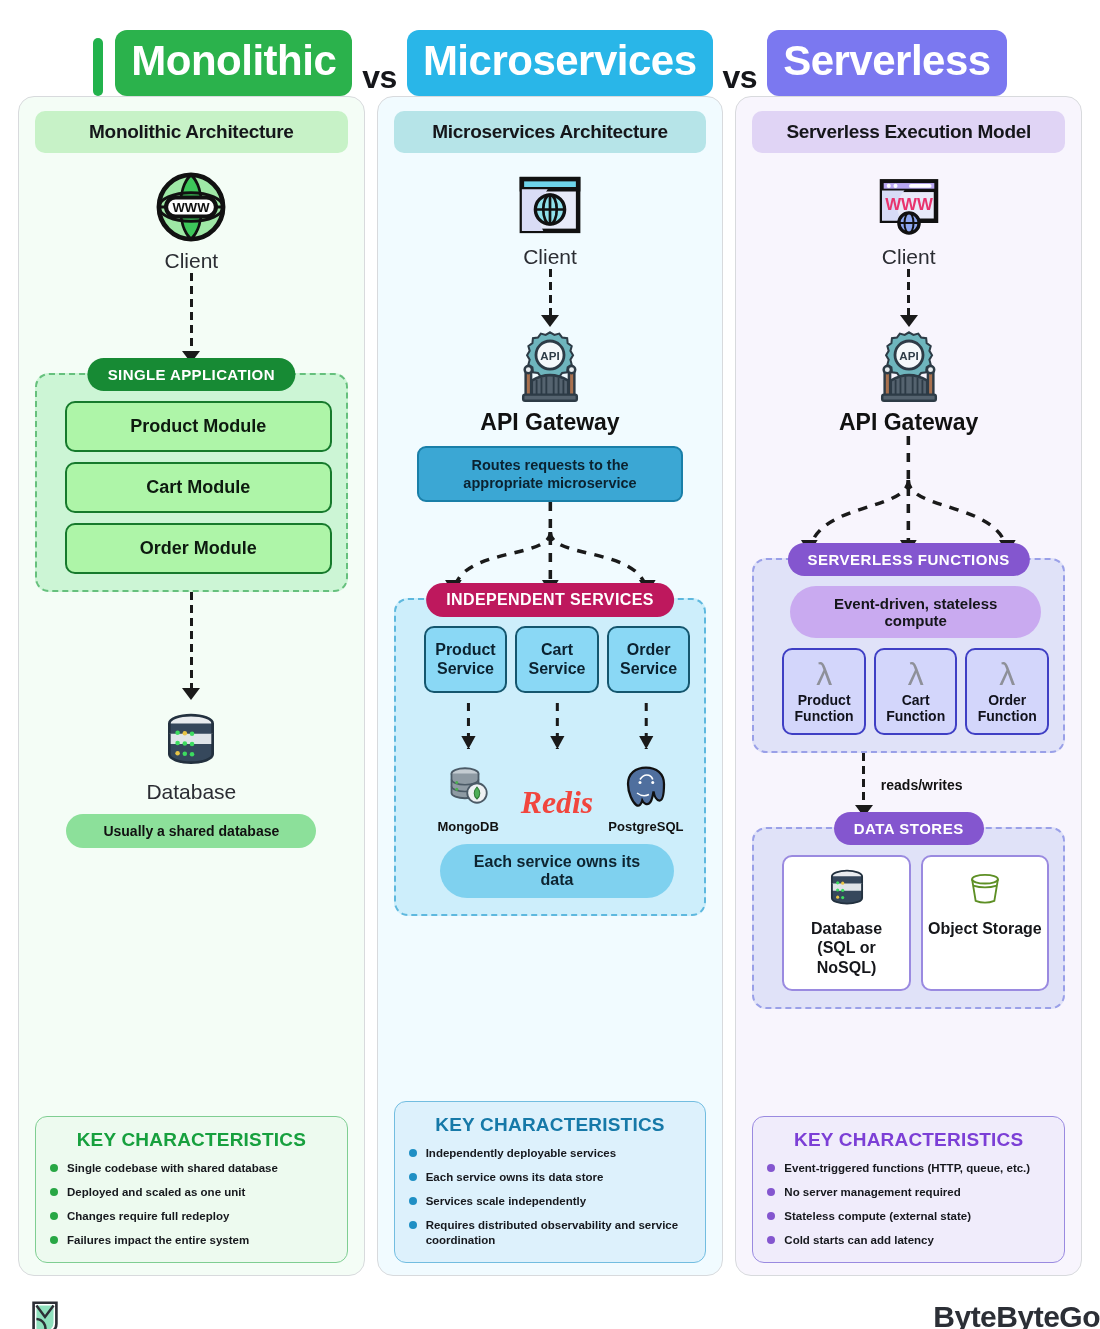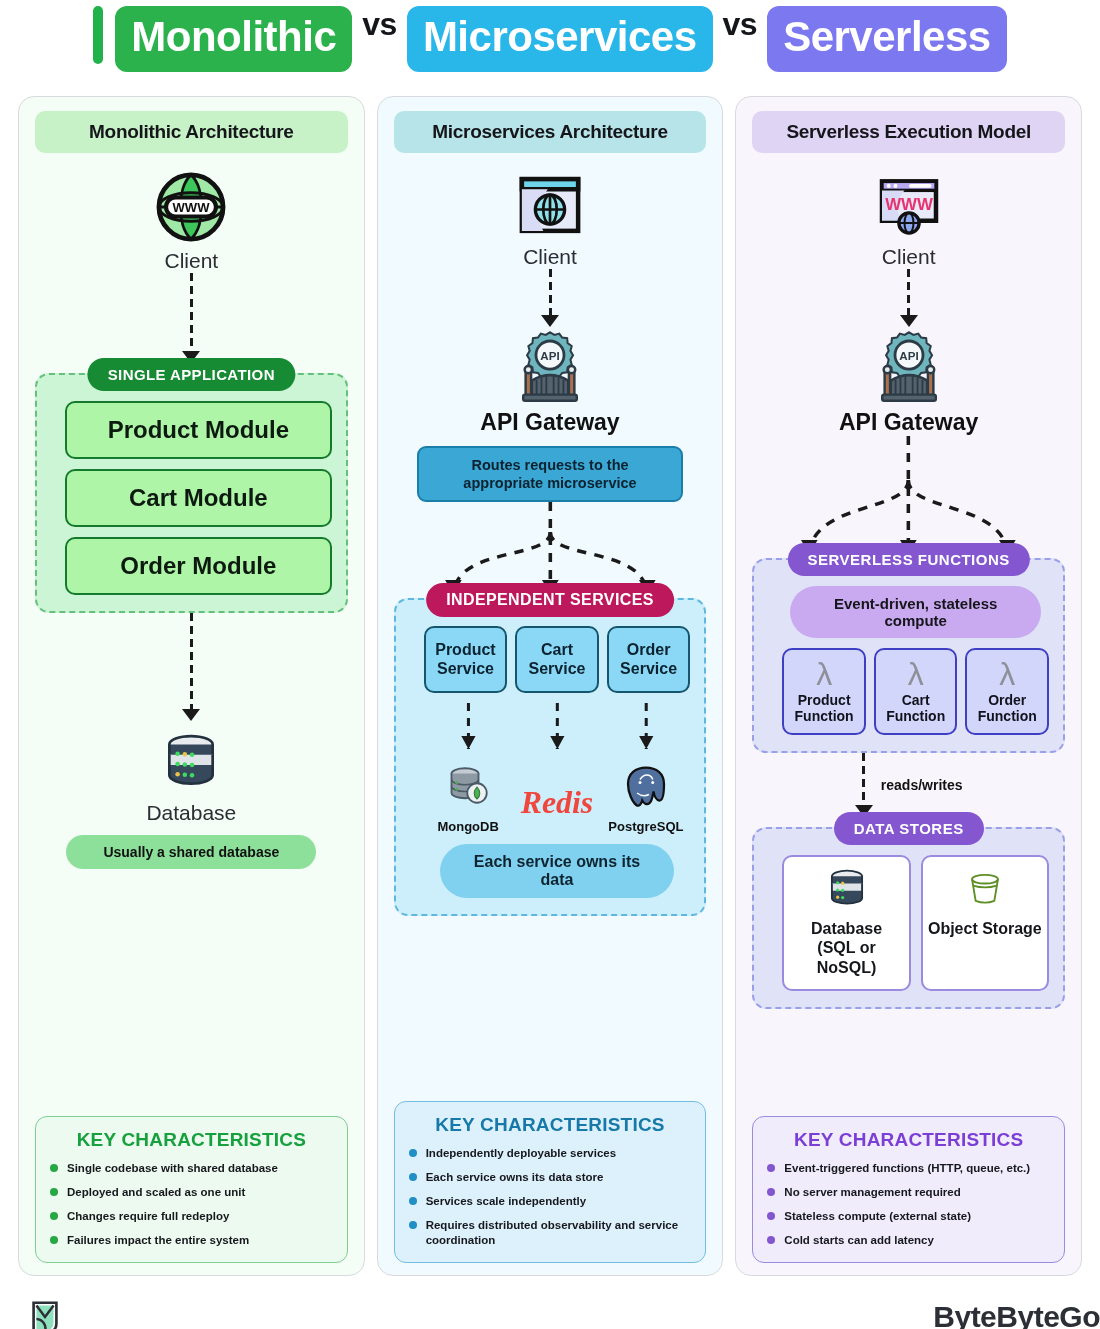--- a/index.html
+++ b/index.html
@@ -6,21 +6,21 @@
   body {
     width: 1100px; height: 1329px;
     background: #ffffff;
     font-family: "Liberation Sans", sans-serif;
     overflow: hidden;
     position: relative;
   }
 
   
   .title-bar {
-    display: flex; align-items: flex-start; justify-content: center;
+    display: flex; align-items: flex-end; justify-content: center;
     gap: 10px;
     height: 96px;
     padding-top: 6px;
   }
   .title-accent {
     width: 10px; height: 58px; border-radius: 5px;
     background: #22b24c;
     margin-right: 2px;
   }
   .title-pill {
@@ -150,21 +150,21 @@
   }
 
   
   .module-box {
     width: 100%;
     background: #aef5a8;
     border: 2.5px solid #167a2c;
     border-radius: 10px;
     text-align: center;
     font-weight: 700;
-    font-size: 24px;
+    font-size: 18px;
     color: #0d1a0f;
     padding: 13px 8px;
   }
 
   .svc-row { display: flex; gap: 8px; width: 100%; }
   .svc-box {
     flex: 1;
     background: #8ad8f5;
     border: 2.5px solid #14566e;
     border-radius: 10px;

